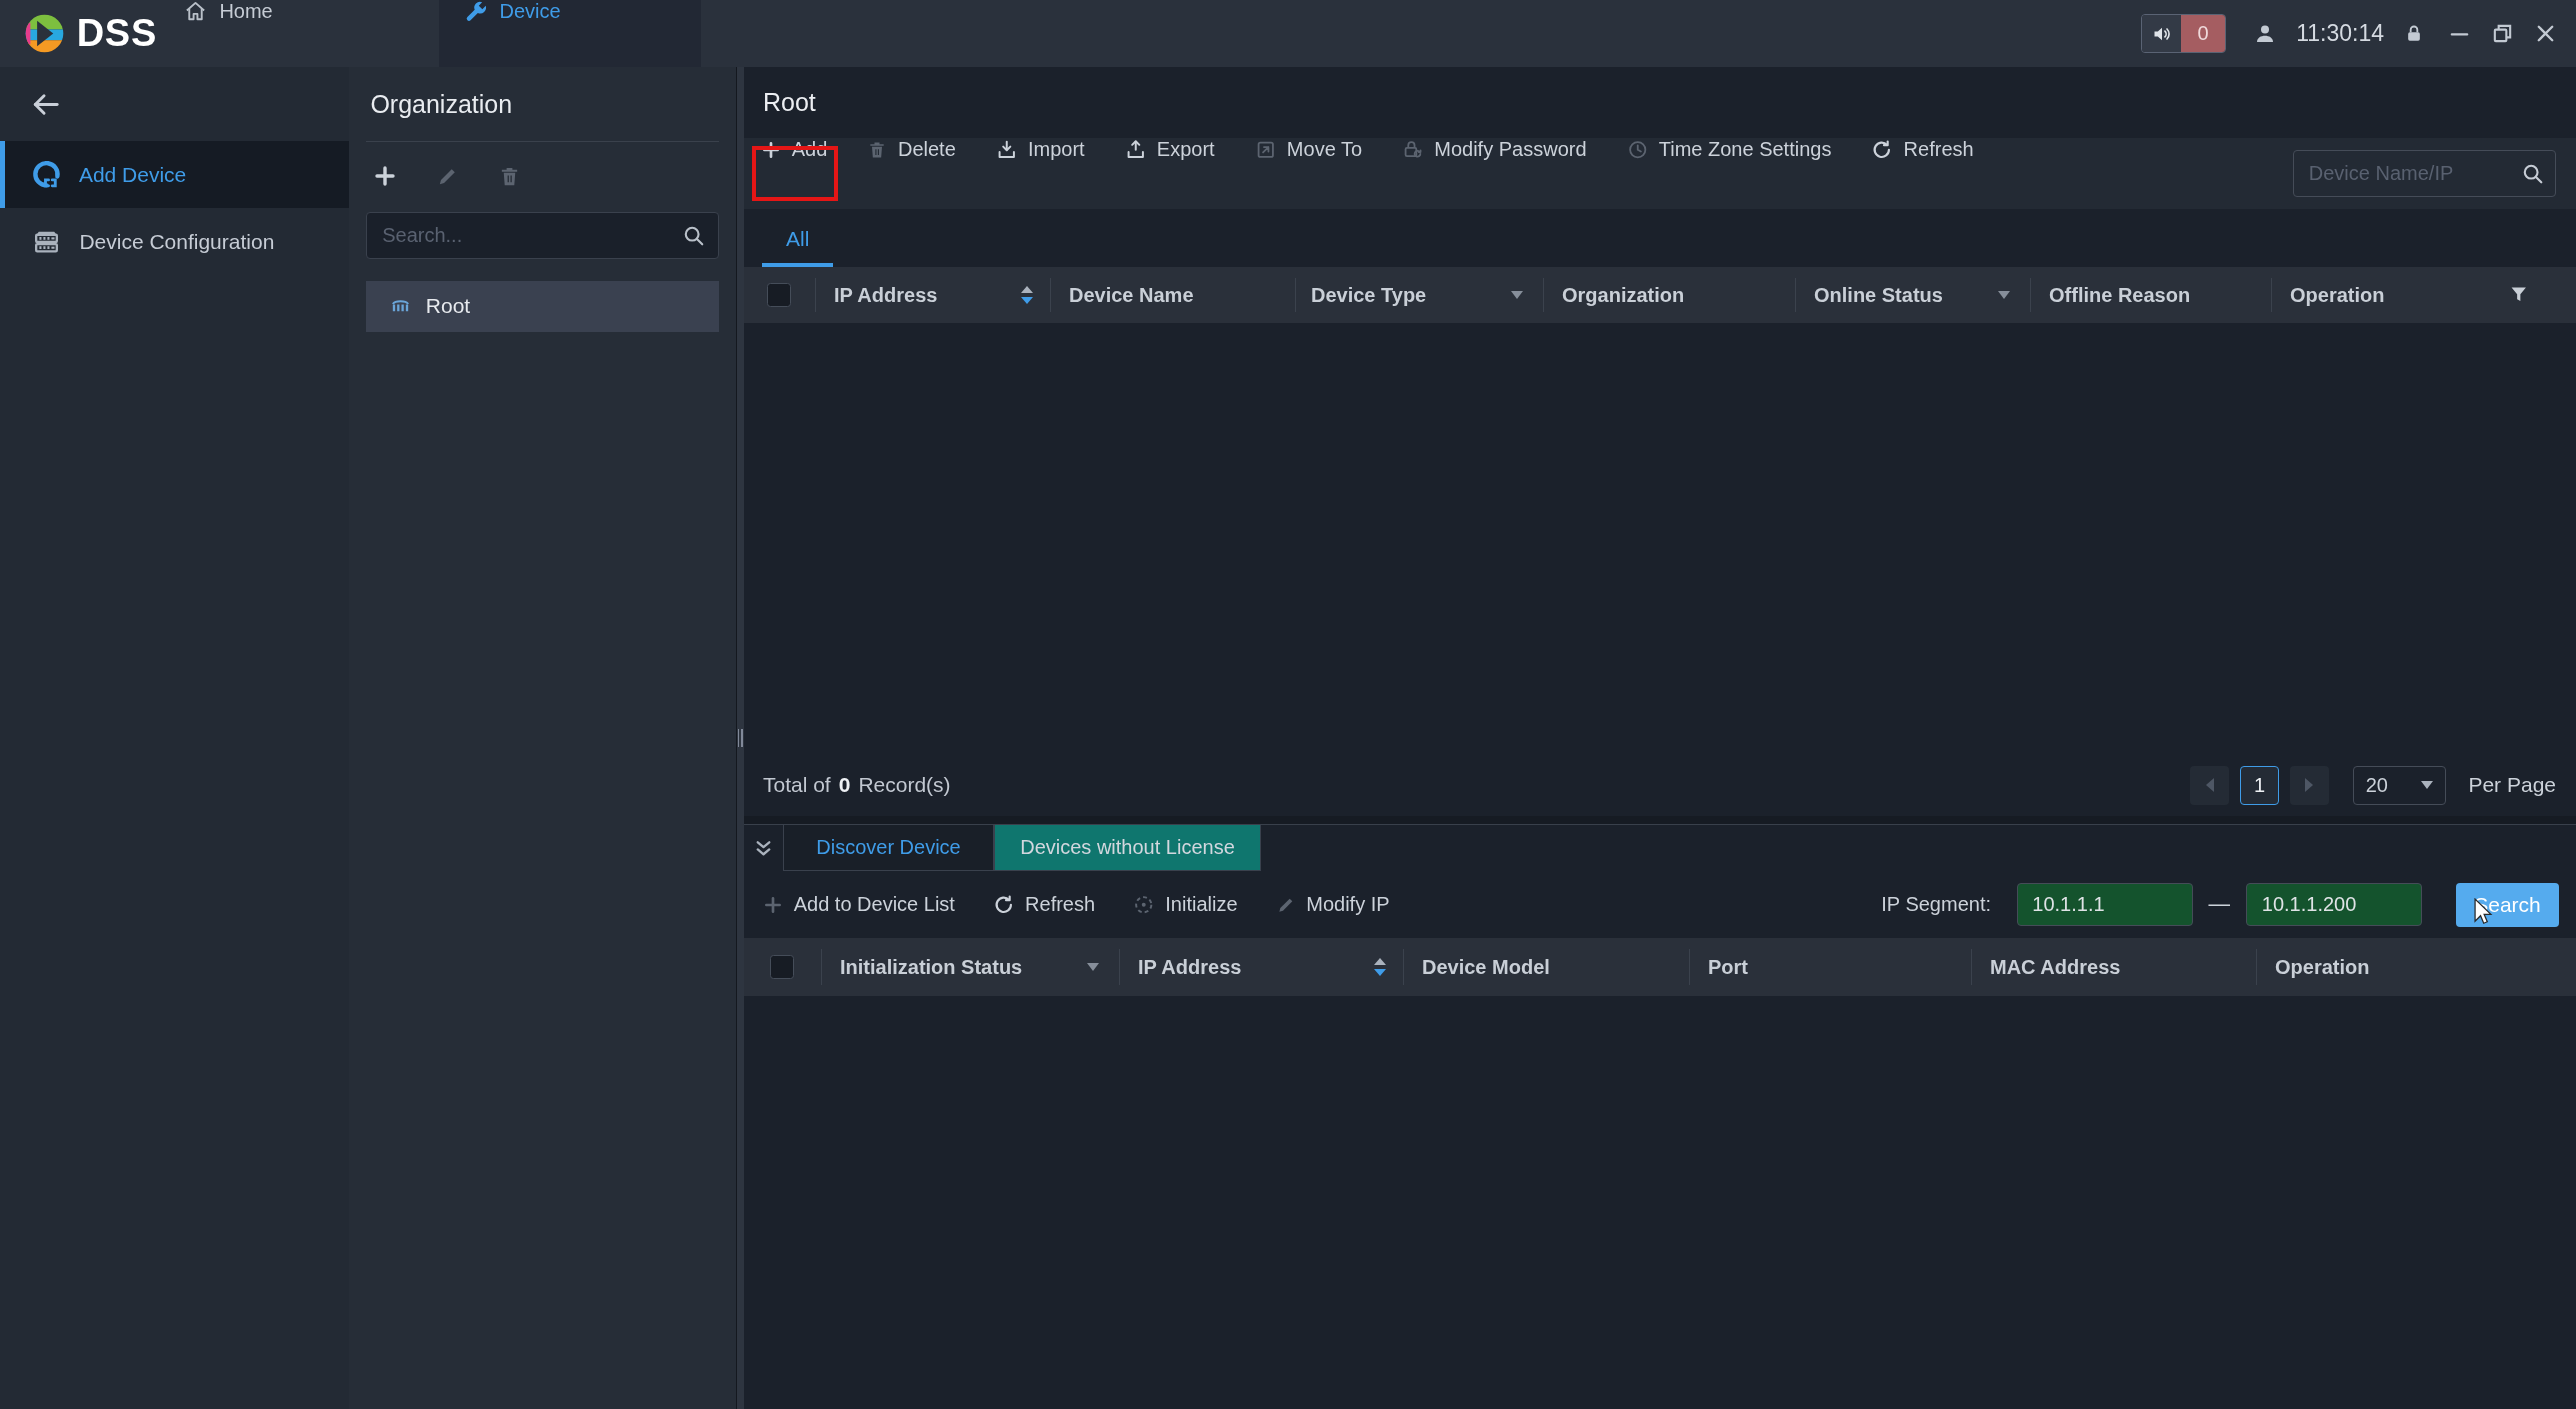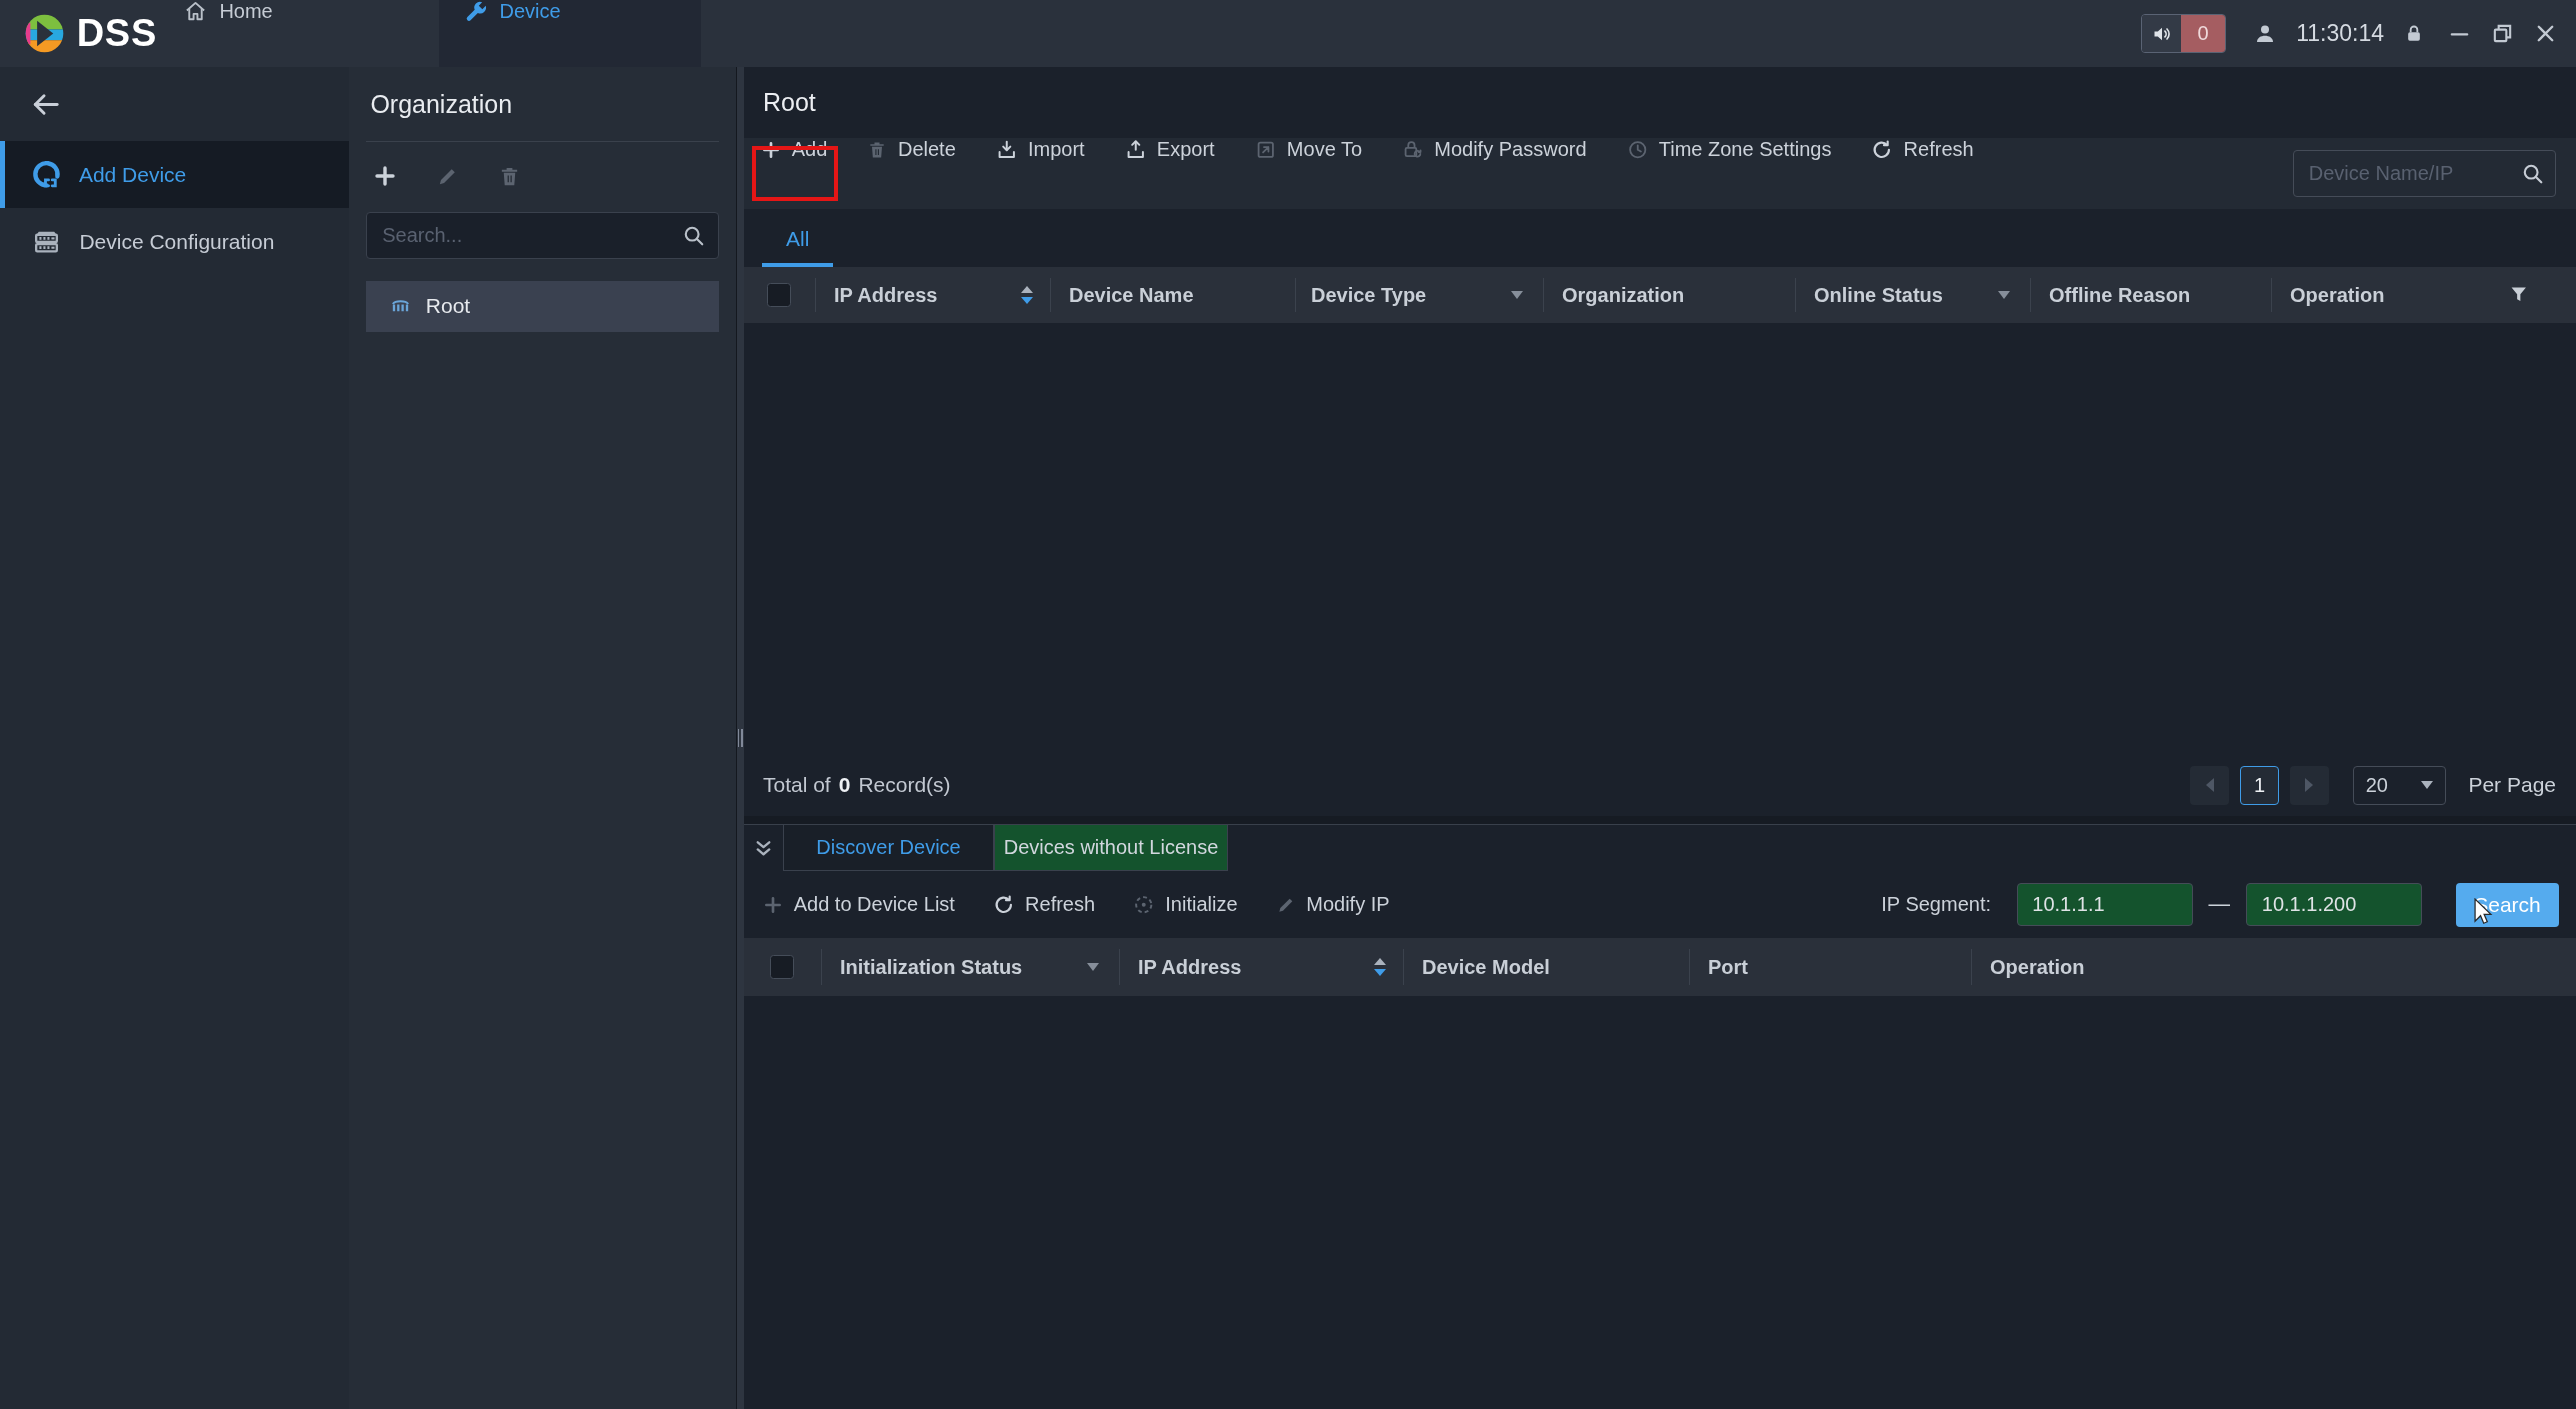--- a/index.html
+++ b/index.html
@@ -109,21 +109,21 @@
   .psel .caret { margin-right:0; border-top-color:#aab2bd; }
   .perpage { font-size:21px; color:#ccd2da; margin-left:12px; }
 
   
   .gap-strip { height:8px; background:#161b23; }
   .bottom { border-top:1.3px solid #39404b; background:#1b212b; }
   .btabs { height:46px; display:flex; align-items:stretch; }
   .chev-btn { width:40px; display:flex; align-items:center; justify-content:center; color:#aab2bd; }
   .btab { display:flex; align-items:center; justify-content:center; font-size:20px; cursor:default; }
   .btab.active { width:211px; background:#191f28; border:0.7px solid #3a414d; border-top:none; color:#3f9ce8; }
-  .btab.idle { width:234px; background:#14532d; border:0.7px solid #3a414d; border-top:none; color:#d2d7de; }
+  .btab.idle { width:267px; background:#0f766e; border:0.7px solid #3a414d; border-top:none; color:#d2d7de; }
   .btoolbar { position:relative; height:67px; display:flex; align-items:center; padding-left:20px; }
   .btoolbar .tbtn { margin-right:38px; }
   .ipseg { position:absolute; right:17px; top:0; height:67px; display:flex; align-items:center; }
   .ipseg-label { font-size:20px; color:#ccd2da; margin-right:25.5px; }
   .ip-input { width:176px; height:43px; border:1.3px solid #454c58; border-radius:4px; background:#14532d; color:#dfe3e6; font-size:20px; padding:0 14.8px; outline:none; font-family:"Liberation Sans", sans-serif; }
   .range-dash { font-size:21.5px; color:#ccd2da; margin:0 16px; }
   .search-btn { width:103px; height:44px; background:#55abee; border:none; border-radius:4px; color:#ffffff; font-size:21px; margin-left:34px; font-family:"Liberation Sans", sans-serif; }
   .cursor { position:absolute; right:79px; top:27px; z-index:10; pointer-events:none; }
 
   .bthead { height:58px; background:#2a303a; display:flex; align-items:stretch; }
@@ -553,20 +553,23 @@
             <i class="tri-up"></i>
             <i class="tri-down"></i>
           </span>
       </div>
       <div class="th bc3">
         <span>Device Model</span>
       </div>
       <div class="th bc4">
         <span>Port</span>
       </div>
+      <div class="th bc5">
+        <span>MAC Address</span>
+      </div>
       <div class="th bc6">
         <span>Operation</span>
       </div>
     </div>
 
     <div class="btbody"></div>
   </div>
 </section>
 
 

